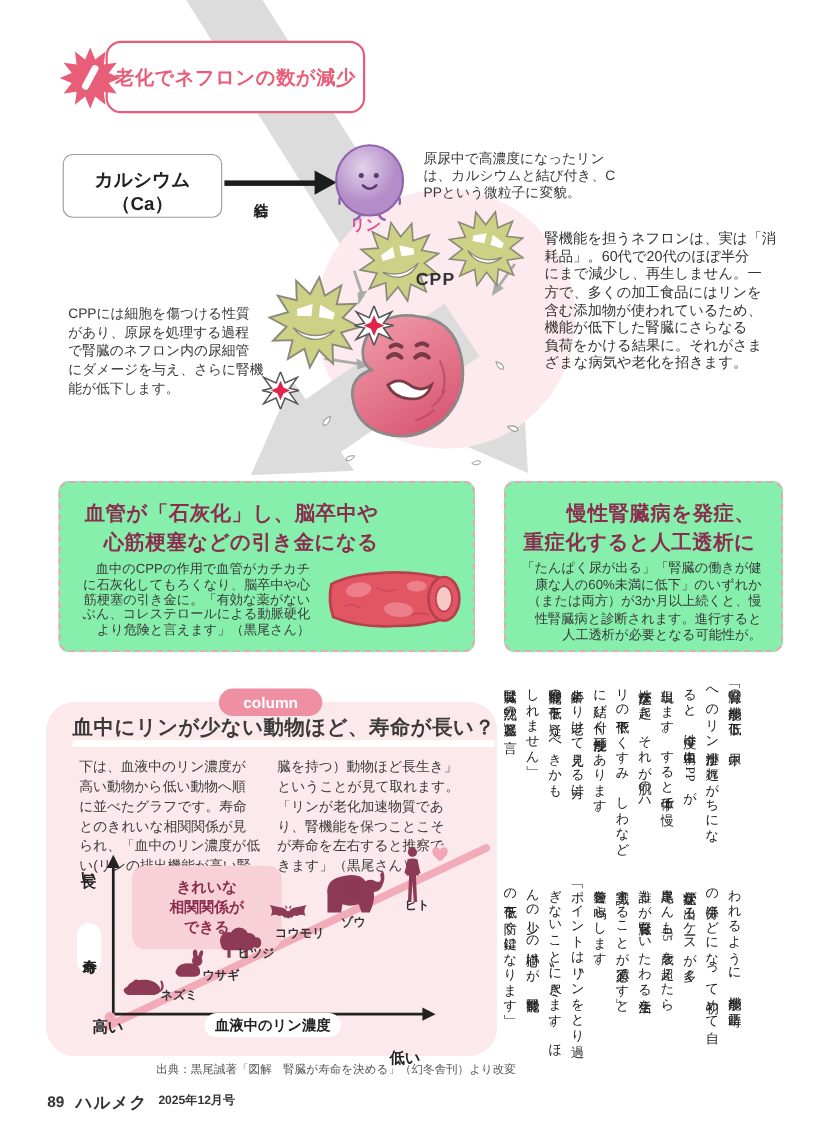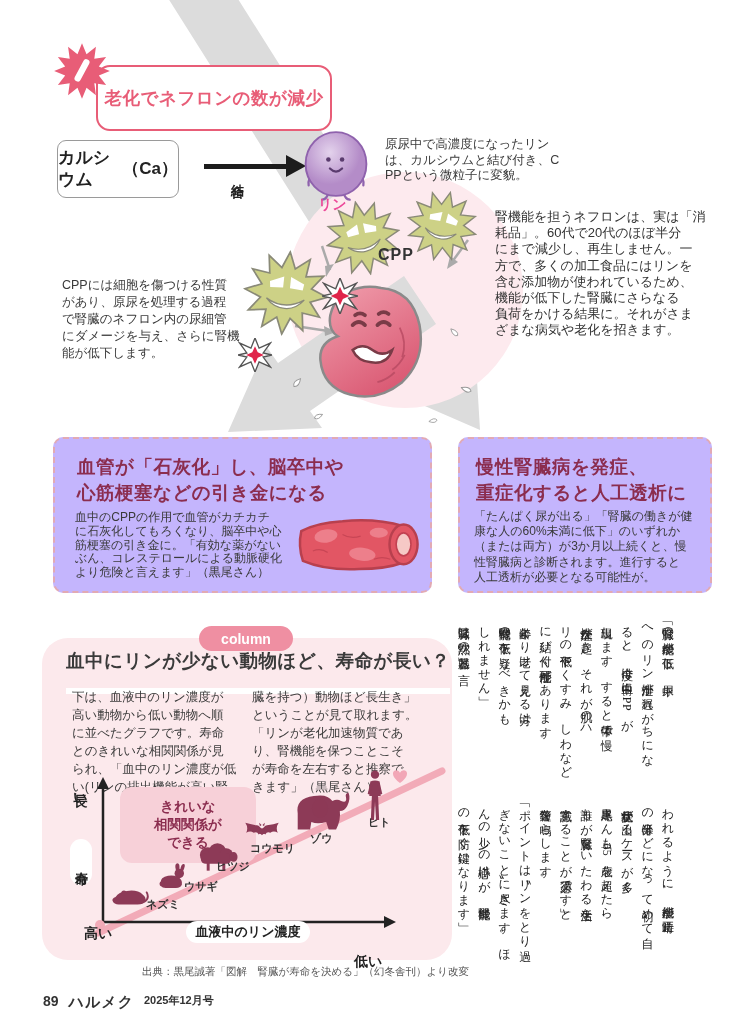--- a/index.html
+++ b/index.html
@@ -10,59 +10,59 @@
   }
   *{margin:0;padding:0;box-sizing:border-box;}
   html,body{background:#fff;}
   .page{position:relative;width:750px;height:1032px;background:#fff;overflow:hidden;
          font-family:"Liberation Sans","DejaVu Sans",sans-serif;color:var(--ink);}
   .abs{position:absolute;}
   .pre{white-space:pre-line;}
   .vtext{writing-mode:vertical-rl;text-orientation:mixed;}
 
   
-  .callout-box{left:96px;top:65px;width:236px;height:66px;border:2.5px solid var(--accent);
+  .callout-box{left:96px;top:37px;width:236px;height:66px;border:2.5px solid var(--accent);
     border-radius:14px;display:flex;flex-direction:row;justify-content:center;align-items:center;background:#fff;z-index:3;}
   .callout-box div{color:var(--accent);font-weight:bold;font-size:17.5px;line-height:23px;letter-spacing:0.5px;}
 
   
-  .calcium{left:57px;top:140px;width:122px;height:58px;border:1.5px solid #9a9a9a;border-radius:9px;
-    background:#fff;display:flex;justify-content:flex-end;align-items:center;z-index:3;}
+  .calcium{left:57px;top:140px;width:145px;height:58px;border:1.5px solid #9a9a9a;border-radius:9px;
+    background:#fff;display:flex;flex-direction:column;justify-content:flex-end;align-items:center;z-index:3;}
   .calcium div{font-weight:bold;font-size:17px;line-height:22px;color:#222;}
 
   .bond-line{left:204px;top:164px;width:84px;height:5px;background:#1c1c1c;z-index:3;}
   .bond-head{left:286px;top:155px;width:0;height:0;border-left:20px solid #1c1c1c;
     border-top:11px solid transparent;border-bottom:11px solid transparent;z-index:3;}
   .bond-label{left:228px;top:174px;font-weight:bold;font-size:13px;color:#222;z-index:3;}
 
   .small-note{font-size:12.5px;line-height:15.5px;color:#3a3a3a;z-index:3;}
   .note-formation{left:385px;top:137px;width:235px;}
   .note-damage{left:62px;top:277px;width:230px;line-height:17px;}
 
   .char-label{font-weight:bold;font-size:14px;color:#ec4899;z-index:4;}
 
   
   .lead-title{left:495px;top:100px;z-index:3;}
   .lead-title span{display:inline-block;background:var(--highlight);color:#404040;
     font-weight:bold;font-size:20px;letter-spacing:1px;padding:1px 6px 2px 2px;margin-bottom:1px;}
   .lead-body{left:495px;top:209px;width:250px;font-size:13px;line-height:16.2px;color:#333;z-index:3;}
 
   
-  .effect-box{border:2px dashed #e2aab4;border-radius:10px;background:#c4b5fd;z-index:2;}
+  .effect-box{border:2px dashed #e2aab4;border-radius:10px;background:#86efac;z-index:2;text-align:right;}
   .effect-left{left:53px;top:437px;width:379px;height:156px;}
   .effect-right{left:458px;top:437px;width:254px;height:156px;}
   .effect-heading{font-weight:bold;font-size:18.5px;line-height:26px;color:var(--maroon);letter-spacing:0.5px;}
   .effect-body{font-size:12px;line-height:13.8px;color:#3a3a3a;}
 
   
   .column-box{left:42px;top:638px;width:410px;height:322px;background:var(--columnbg);border-radius:26px;z-index:1;}
   .column-pill{left:199px;top:626px;width:94px;height:25px;background:#ef8fa2;border-radius:13px;
     color:#fff;font-weight:bold;font-size:14px;display:flex;align-items:center;justify-content:center;z-index:3;}
   .column-title{left:66px;top:648px;font-weight:bold;font-size:18.5px;color:#3a3a3a;letter-spacing:0.5px;
-    border-bottom:6px solid #fff;padding-bottom:15px;z-index:2;}
+    border-bottom:6px solid #fff;padding-bottom:0;z-index:2;}
   .column-text{width:172px;font-size:12.5px;line-height:18px;color:#3a3a3a;z-index:2;}
 
   
   .chart{left:70px;top:775px;width:378px;height:183px;z-index:2;}
   .chart svg.frame{position:absolute;left:0;top:0;overflow:visible;}
   .axis-end{font-weight:bold;font-size:14px;color:#222;position:absolute;}
   .axis-pill{position:absolute;background:#fff;border-radius:11px;font-weight:bold;font-size:13px;
     color:#222;display:flex;align-items:center;justify-content:center;}
   .annotation{position:absolute;left:50px;top:12px;width:136px;height:76px;background:#f7d0d8;border-radius:12px;
     display:flex;align-items:center;justify-content:center;text-align:center;

